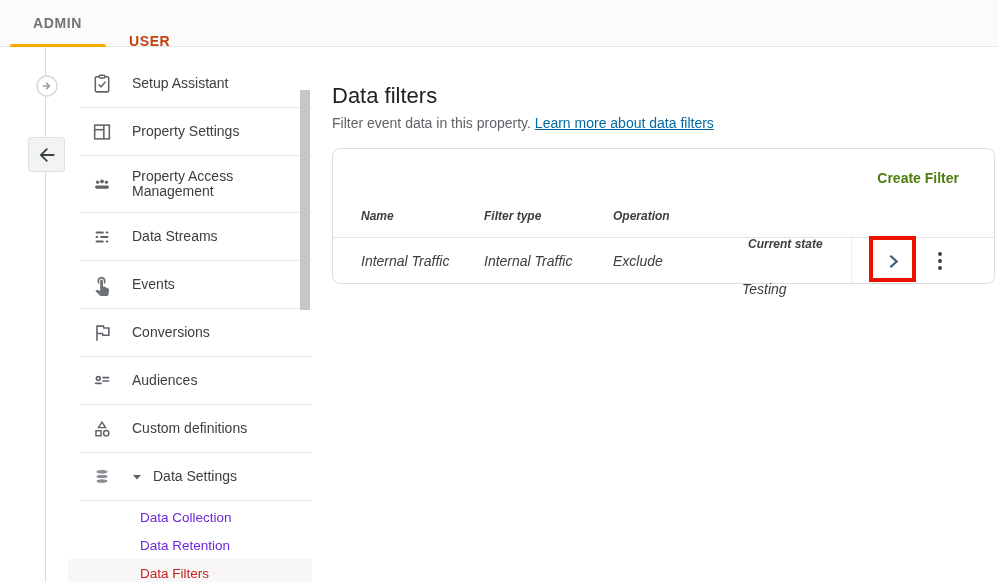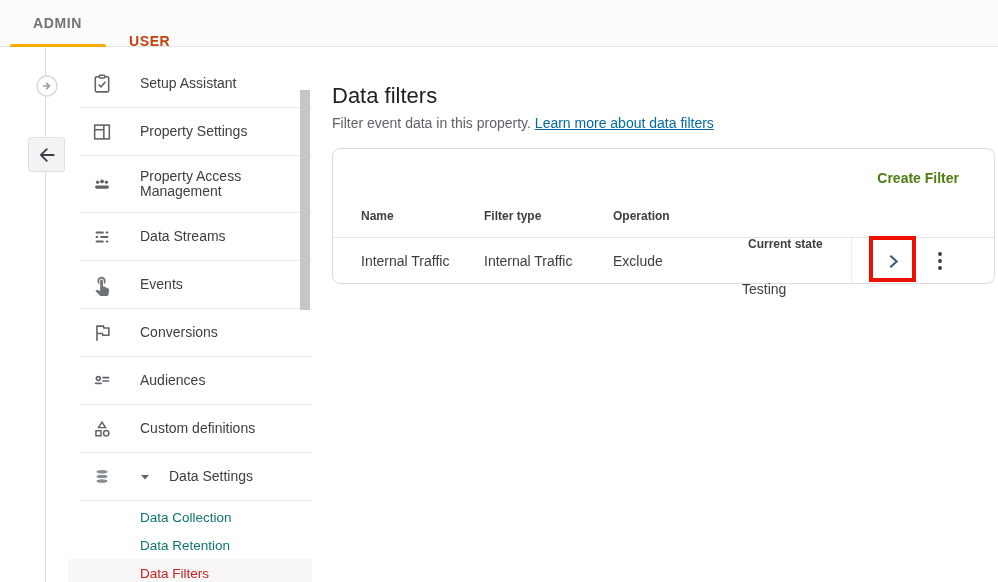--- a/index.html
+++ b/index.html
@@ -14,42 +14,42 @@
   .tab.user { left:129px; color:#c2410c;margin-top:18px; }
   .tab-underline { position:absolute; left:10px; top:44px; width:96px; height:3px; background:#f9ab00; border-radius:2px 2px 0 0; }
 
   
   .rail-line { position:absolute; left:45px; top:48px; width:1px; height:534px; background:#dadce0; }
   .rail-circle { position:absolute; left:36px; top:75px; width:22px; height:22px; cursor:pointer; background:#fff; border-radius:50%; }
   .back-btn { position:absolute; left:28px; top:137px; width:37px; height:35px; background:#f1f3f4; border:1px solid #e0e0e0; border-radius:3px; display:flex; align-items:center; justify-content:center; cursor:pointer; }
 
   
   .sidebar { position:absolute; left:68px; top:47px; width:244px; height:535px; background:#fff; padding-top:13px; }
-  .item { display:flex; align-items:center; gap:26px; min-height:47px; padding-left:22px; cursor:pointer; }
+  .item { display:flex; align-items:center; gap:18px; min-height:47px; padding-left:22px; cursor:pointer; }
   .item-sep { margin-left:12px; border-bottom:1px solid #e8eaed; }
   .item .label { font-size:14px; color:#3c4043; line-height:1.1; }
   .item.two-line { min-height:56px; }
   .item.two-line .label { width:130px; }
   .icon { width:24px; height:24px; flex:0 0 24px; display:flex; align-items:center; justify-content:center; }
   .caret { width:10px; height:10px; margin-right:-7px; display:flex; align-items:center; }
-  .subitem { height:28px; display:flex; align-items:center; padding-left:72px; font-size:13.5px; color:#0f766e; cursor:pointer; }
+  .subitem { height:28px; display:flex; align-items:center; padding-left:72px; font-size:13.5px; color:#6d28d9; cursor:pointer; }
   .sublist { margin-top:2px; }
   .subitem.active { color:#c5221f; background:#f8f6f6; }
   .scroll-thumb { position:absolute; left:300px; top:90px; width:10px; height:220px; background:#c6c6c6; cursor:pointer; }
 
   
   .main { position:absolute; left:332px; top:47px; width:666px; height:535px; }
   .page-title { position:absolute; left:0; top:36px; font-size:22px; color:#202124; font-weight:400; }
   .page-sub { position:absolute; left:0; top:68px; font-size:14px; color:#5f6368; }
   .page-sub a { color:#0369a1; text-decoration:underline; cursor:pointer; }
 
   .card { position:absolute; left:0; top:101px; width:663px; height:136px; background:#fff; border:1px solid #dadce0; border-radius:8px; }
   .create-filter { position:absolute; right:35px; top:21px; font-size:14px; font-weight:700; color:#4d7c0f; cursor:pointer; }
   .thead { position:absolute; top:60px; left:0; width:100%; font-size:12px; font-weight:700; color:#3c4043; }
-  .thead span, .trow span { position:absolute; white-space:nowrap; }
+  .thead span, .trow span { position:absolute; white-space:nowrap;font-style:italic; }
   .col-name { left:28px; } .col-type { left:151px; } .col-op { left:280px; } .col-state { left:415px;margin-top:28px; }
   .card-div { position:absolute; left:0; top:88px; width:100%; height:1px; background:#e3e5e8; }
   .trow { position:absolute; top:104px; left:0; width:100%; font-size:14px; color:#3c4043; }
   .trow .col-state { left:409px; }
   .cell-sep { position:absolute; left:518px; top:89px; width:1px; height:46px; background:#ececec; }
   .chev-btn { position:absolute; left:548px; top:100px; width:24px; height:24px; display:flex; align-items:center; justify-content:center; cursor:pointer; }
   .kebab-btn { position:absolute; left:598px; top:101px; width:18px; height:22px; display:flex; align-items:center; justify-content:center; cursor:pointer; }
   .annotation { position:absolute; left:536px; top:87px; width:47px; height:46px; border:4px solid #ee1100; }
 </style>
 </head>

